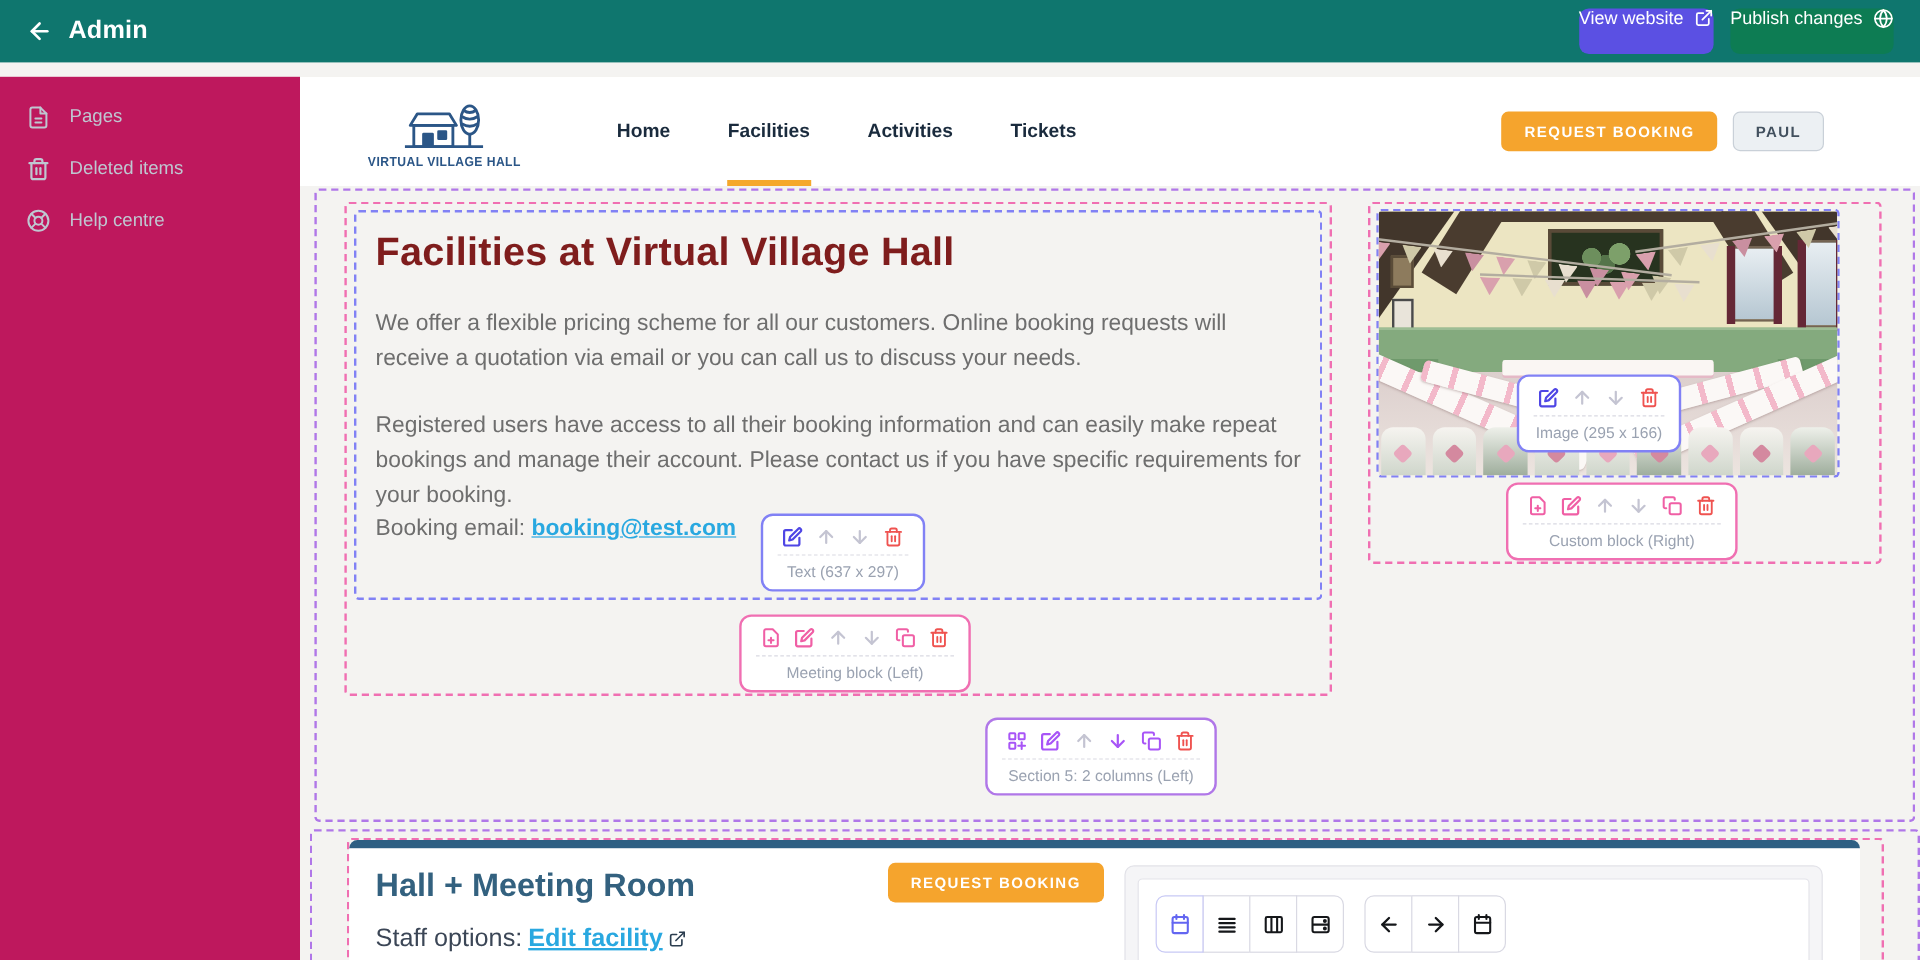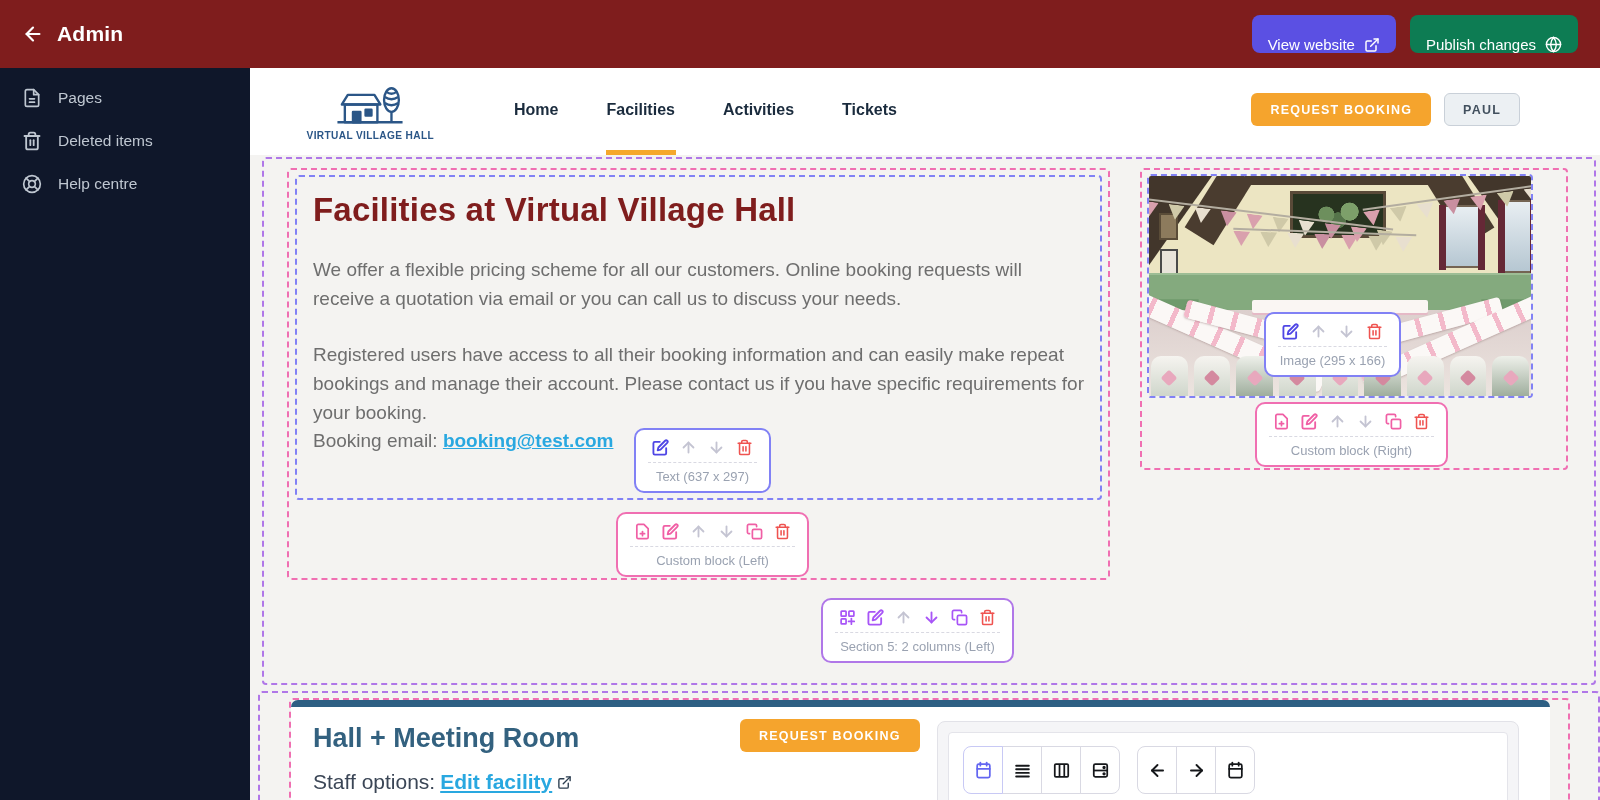--- a/index.html
+++ b/index.html
@@ -2,32 +2,32 @@
 <html><head>
 <meta charset="utf-8">
 <style>
   * { margin:0; padding:0; box-sizing:border-box; }
   html,body { width:1600px; height:800px; overflow:hidden; }
   body { font-family:"Liberation Sans", sans-serif; background:#f4f3f1; }
 
   .app { position:relative; width:1600px; height:800px; overflow:hidden; background:#f4f3f1; }
 
   
-  .topbar { position:absolute; left:0; top:0; width:1600px; height:68px; background:#7f1d1d;
+  .topbar { position:absolute; left:0; top:0; width:1600px; height:52px; background:#0f766e;
             display:flex; align-items:center; z-index:40; }
   .tb-left { display:flex; align-items:center; gap:13px; padding-left:22px; color:#fff; }
   .tb-title { font-size:21px; font-weight:bold; letter-spacing:.2px; }
   .tb-right { margin-left:auto; display:flex; align-items:center; gap:14px; padding-right:22px; }
-  .btn { display:inline-flex; align-items:flex-end; gap:9px; border:none; cursor:pointer;
-         font-family:inherit; font-size:15px; color:#fff; border-radius:8px; padding:0 16px; height:38px; }
+  .btn { display:inline-flex; align-items:flex-start; gap:9px; border:none; cursor:pointer;
+         font-family:inherit; font-size:15px; color:#fff; border-radius:8px; padding:0 0; height:38px; }
   .btn-view { background:#5b50e3; }
   .btn-publish { background:#0d7c53; }
 
   
-  .sidebar { position:absolute; left:0; top:64px; width:250px; height:736px; background:#0f172a; z-index:30; }
+  .sidebar { position:absolute; left:0; top:64px; width:250px; height:736px; background:#be185d; z-index:30; }
   .sb-item { display:flex; align-items:center; gap:16px; height:43px; padding-left:22px;
              color:#bfc7d1; font-size:15.5px; cursor:pointer; }
   .sb-item:first-child { margin-top:12px; }
 
   
   .main { position:absolute; left:250px; top:64px; width:1350px; height:736px; background:#f4f3f1; overflow:hidden; }
 
   .site-header { position:absolute; left:0; top:0; width:1350px; height:91px; background:#fff; display:flex; align-items:stretch; }
   .logo { position:absolute; left:47px; top:5px; width:146px; height:82px; display:flex; flex-direction:column;
           align-items:center; justify-content:center; gap:2px; }
@@ -504,21 +504,21 @@
           <svg class="cicon ic-gray">
               <use href="#i-down"></use>
             </svg>
           <svg class="cicon ic-pink">
               <use href="#i-copy"></use>
             </svg>
           <svg class="cicon ic-red">
               <use href="#i-trash"></use>
             </svg>
         </div>
-        <div class="ctrl-label">Custom block (Left)</div>
+        <div class="ctrl-label">Meeting block (Left)</div>
       </div>
 
       <div class="ctrl ctrl-purple ctrl-sec">
         <div class="ctrl-icons">
           <svg class="cicon ic-purple">
               <use href="#i-gridplus"></use>
             </svg>
           <svg class="cicon ic-purple">
               <use href="#i-edit"></use>
             </svg>

